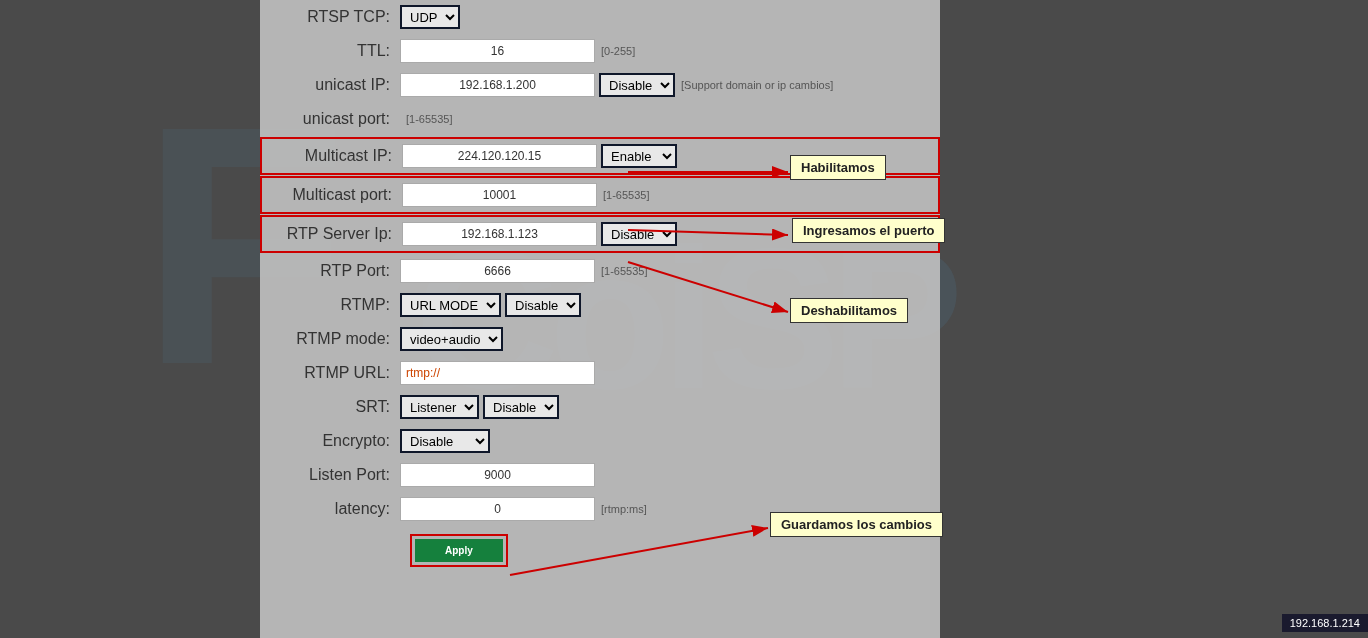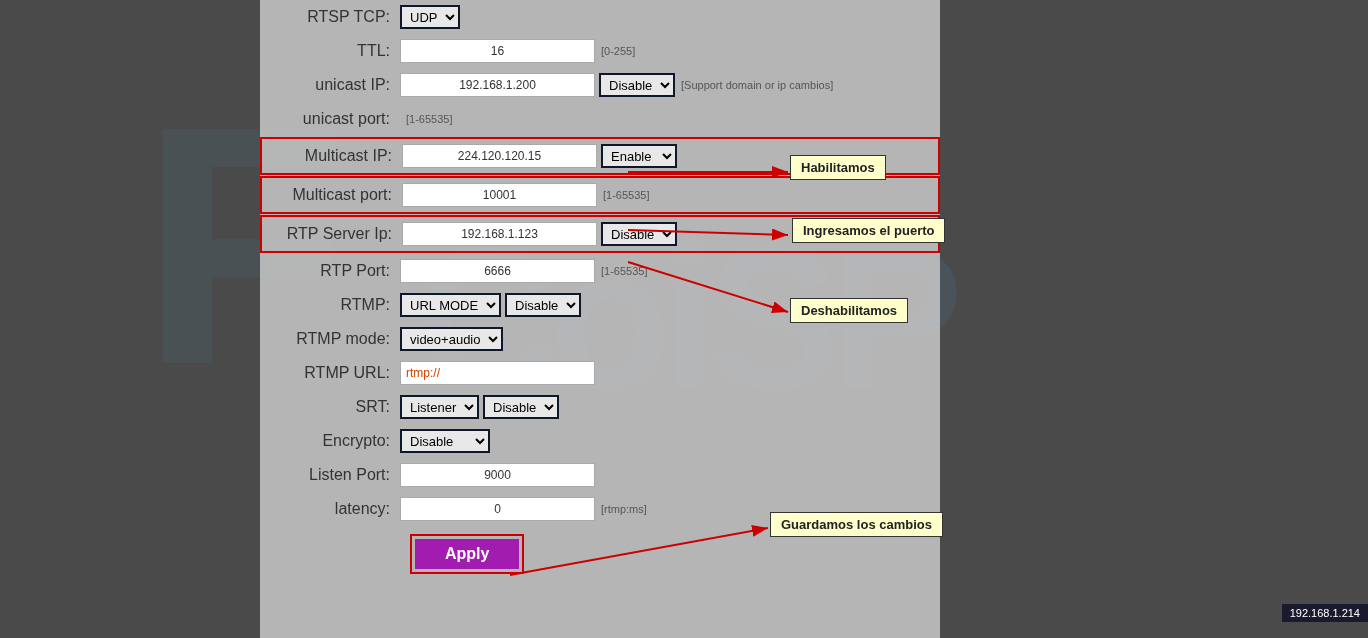--- a/index.html
+++ b/index.html
@@ -119,25 +119,25 @@
     }
 
     .apply-btn-wrapper {
       margin-left: 140px;
       border: 2px solid #cc0000;
       padding: 3px;
       display: inline-block;
     }
 
     .apply-btn {
-      background: #a21caf;
+      background: #15803d;
       color: white;
       border: none;
       padding: 6px 30px;
-      font-size: 16px;
+      font-size: 10px;
       font-weight: bold;
       cursor: pointer;
     }
 
     
     .annotation {
       position: absolute;
       background: #ffffcc;
       border: 1px solid #333;
       padding: 4px 10px;
@@ -154,21 +154,21 @@
       top: 0; left: 0;
       width: 1368px;
       height: 638px;
       pointer-events: none;
       z-index: 9;
     }
 
     
     .ip-badge {
       position: absolute;
-      bottom: 16px;
+      bottom: 6px;
       right: 0;
       background: #1a1a2e;
       color: white;
       font-size: 11px;
       padding: 3px 8px;
       z-index: 20;
     }
   </style>
 </head>
 <body>

